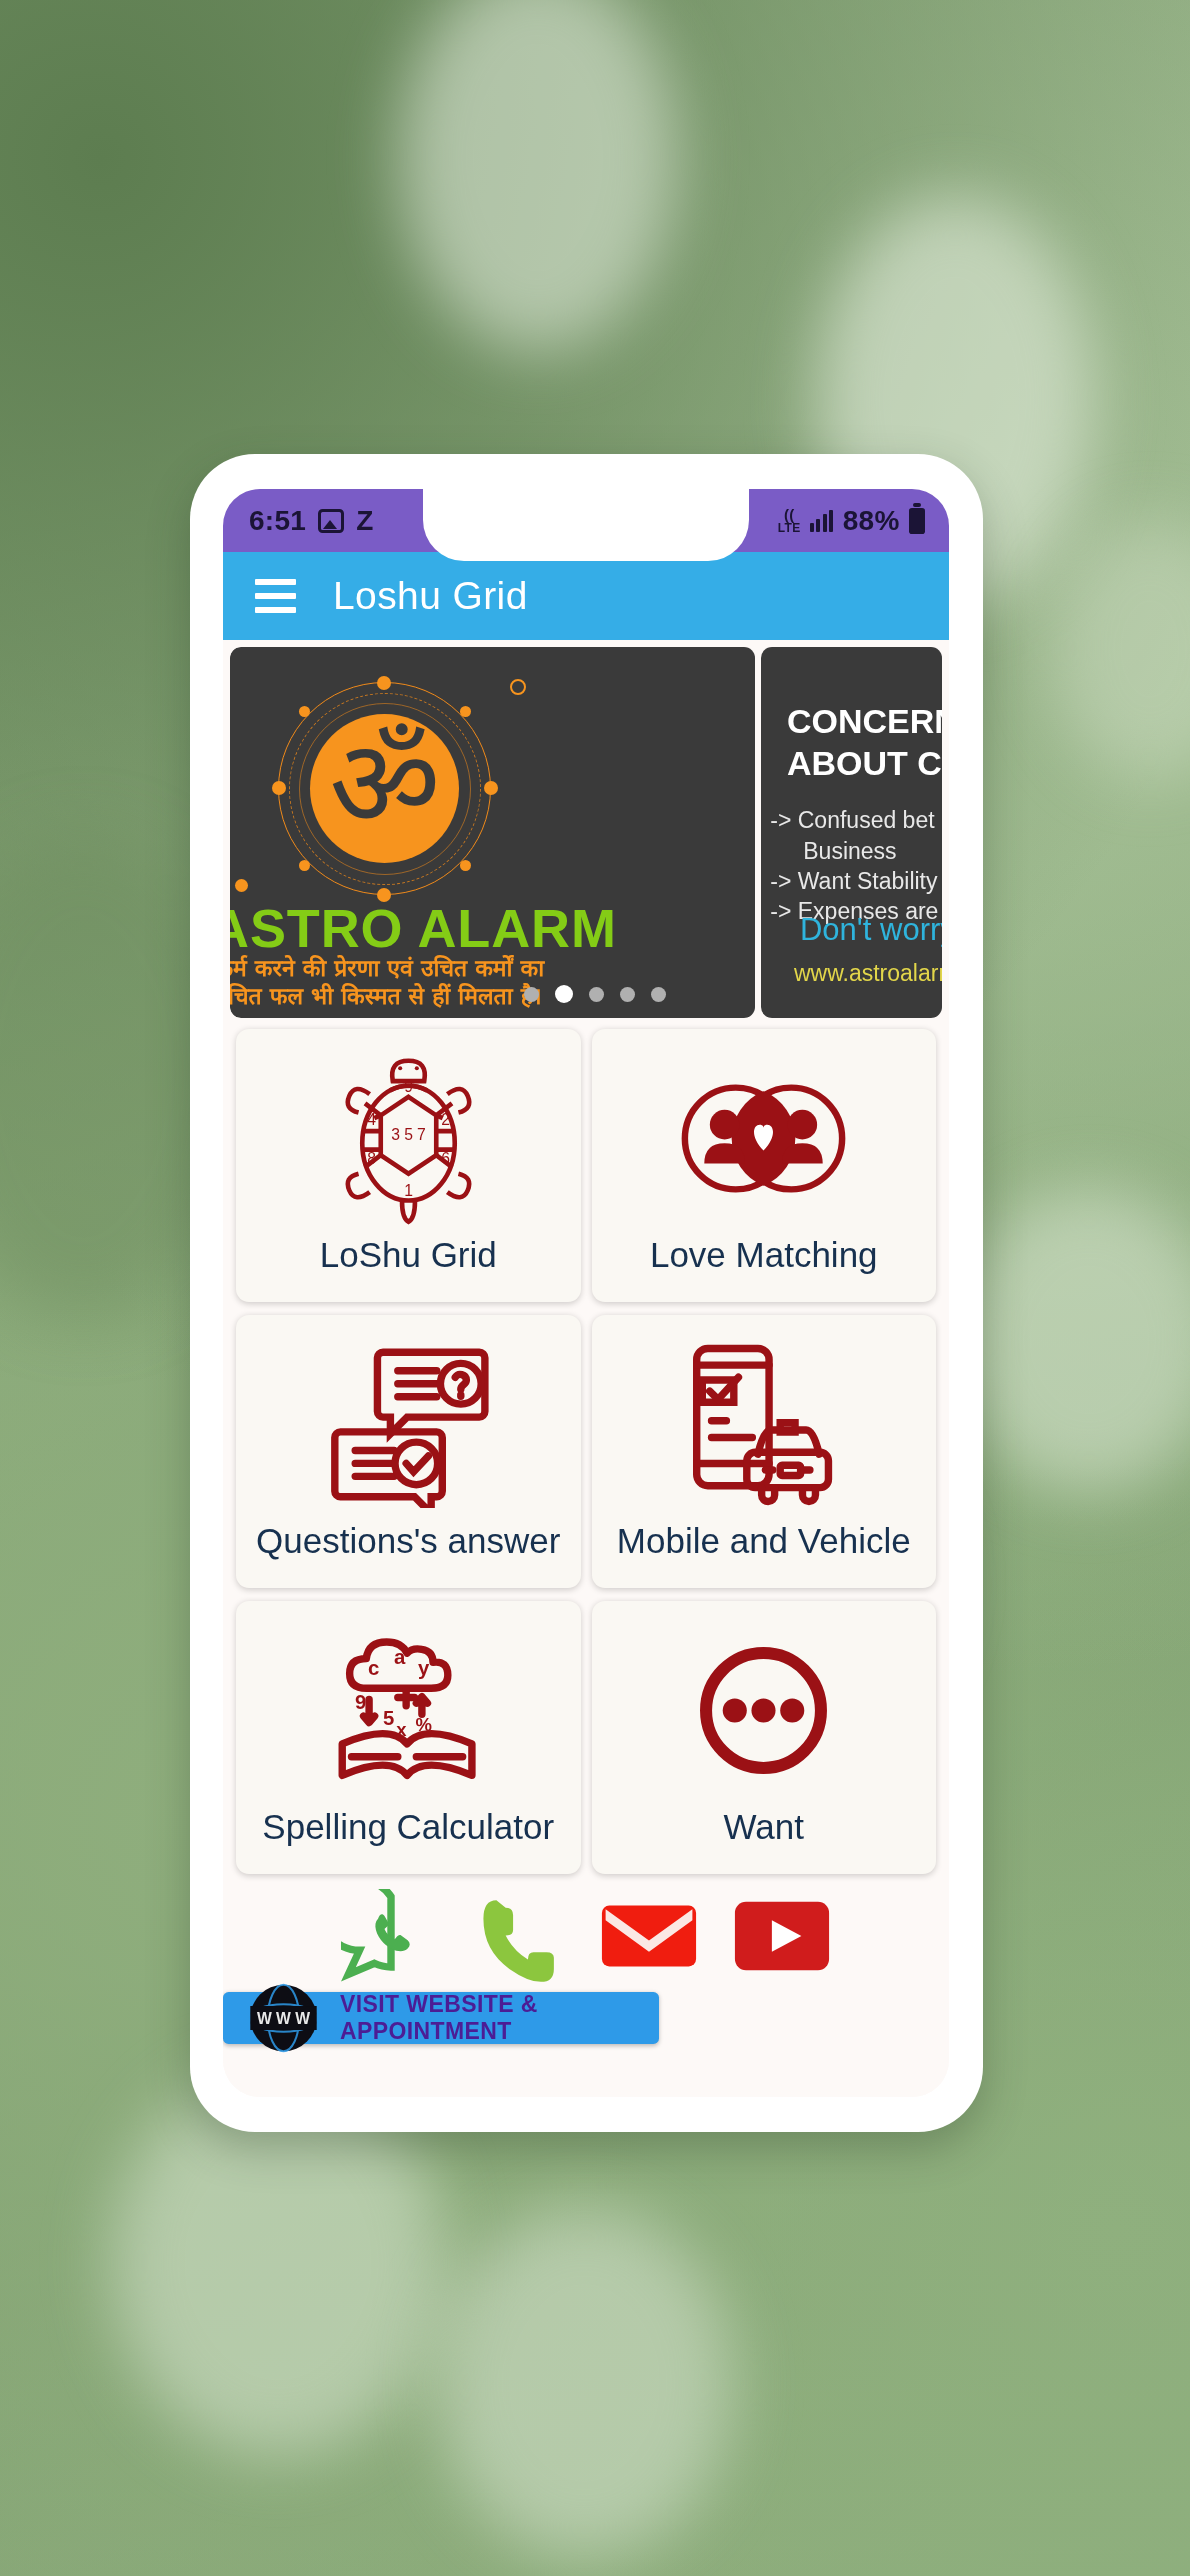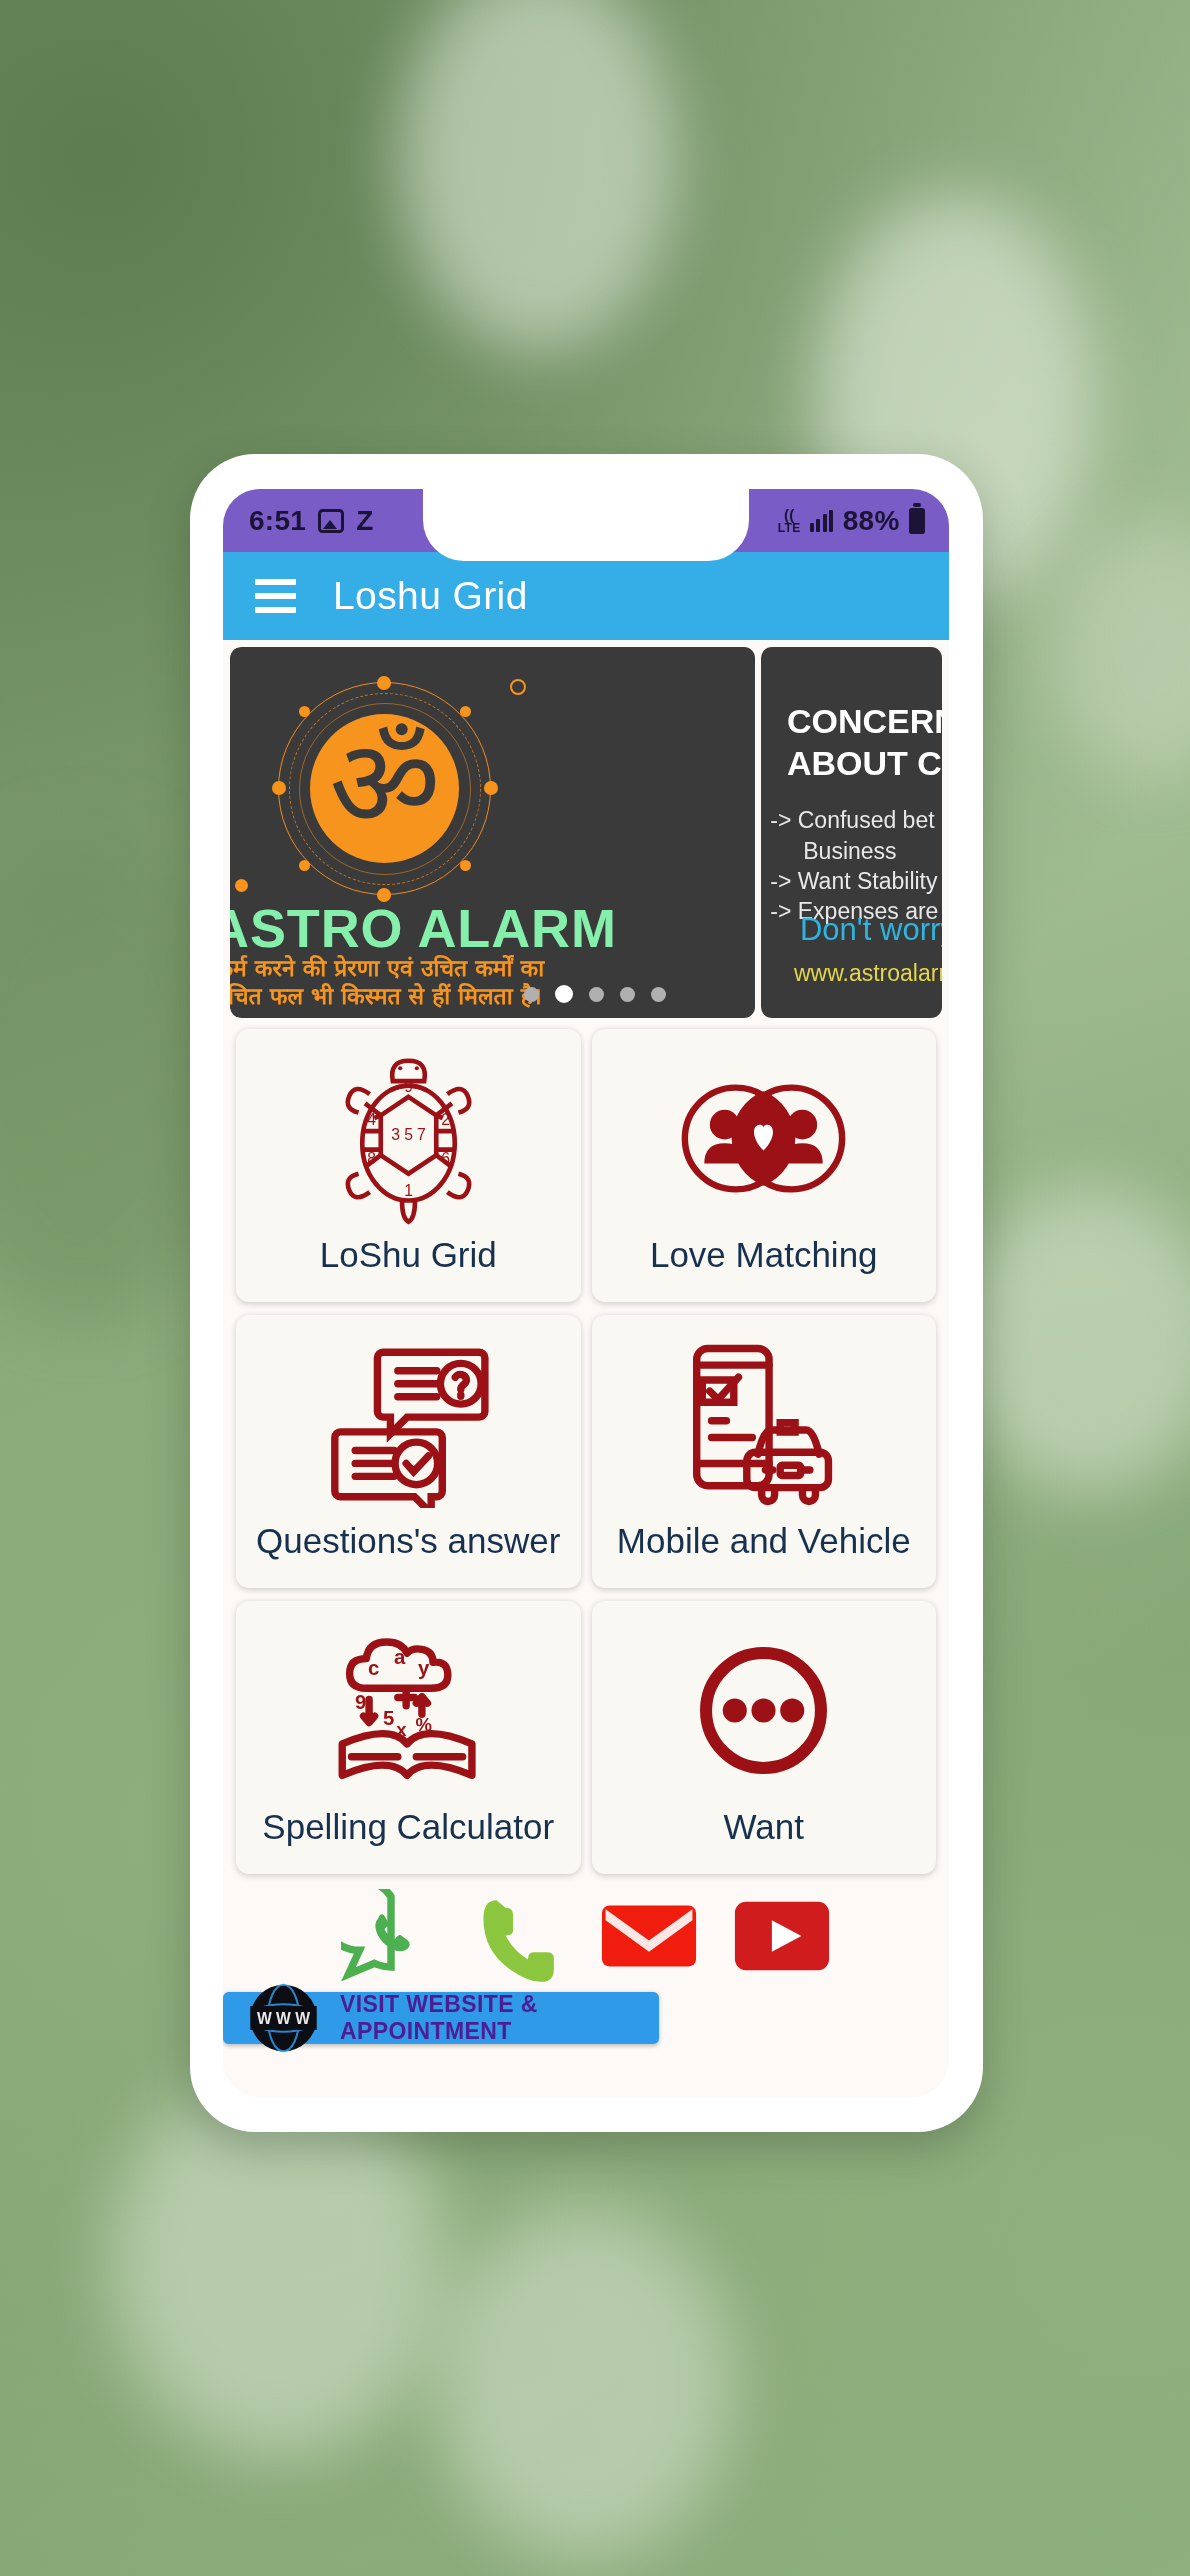--- a/index.html
+++ b/index.html
@@ -139,21 +139,21 @@
   .om-dot { position:absolute; width:14px; height:14px; border-radius:50%; background:#f7941e; }
   .od-t { left:99px; top:-6.5px; } .od-b { left:99px; bottom:-6.5px; }
   .od-l { left:-6.5px;  top:99px; } .od-r { right:-6.5px; top:99px; }
   .od-tl{ left:20.4px; top:24px; width:11px;height:11px;} .od-tr{ right:20.4px; top:24px; width:11px;height:11px;}
   .od-bl{ left:20.4px; bottom:24px; width:11px;height:11px;} .od-br{ right:20.4px; bottom:24px; width:11px;height:11px;}
   .om-ocircle{position:absolute;right:-35px;top:-3.7px;width:16px;height:16px;border-radius:50%;border:2.8px solid #f7941e;}
   .om-moon{position:absolute;left:-43px;bottom:3.7px;width:13px;height:13px;border-radius:50%;background:#f7941e;}
 
   .brand {
     position:absolute; left:-20.4px; top:250px;
-    font-size:54px; font-weight:800; color:#86efac; letter-spacing:0.9px;
+    font-size:54px; font-weight:800; color:#84cc16; letter-spacing:0.9px;
     white-space:nowrap;
   }
   .brand-sub {
     position:absolute; left:-15px; top:308px;
     font-size:23px; font-weight:700; color:#f7941e; line-height:1.18;
     white-space:nowrap;
     font-family:"DejaVu Sans", sans-serif;
   }
 
   .dots { position:absolute; right:89px; bottom:15px; display:flex; gap:16px; align-items:center; z-index:3;}

